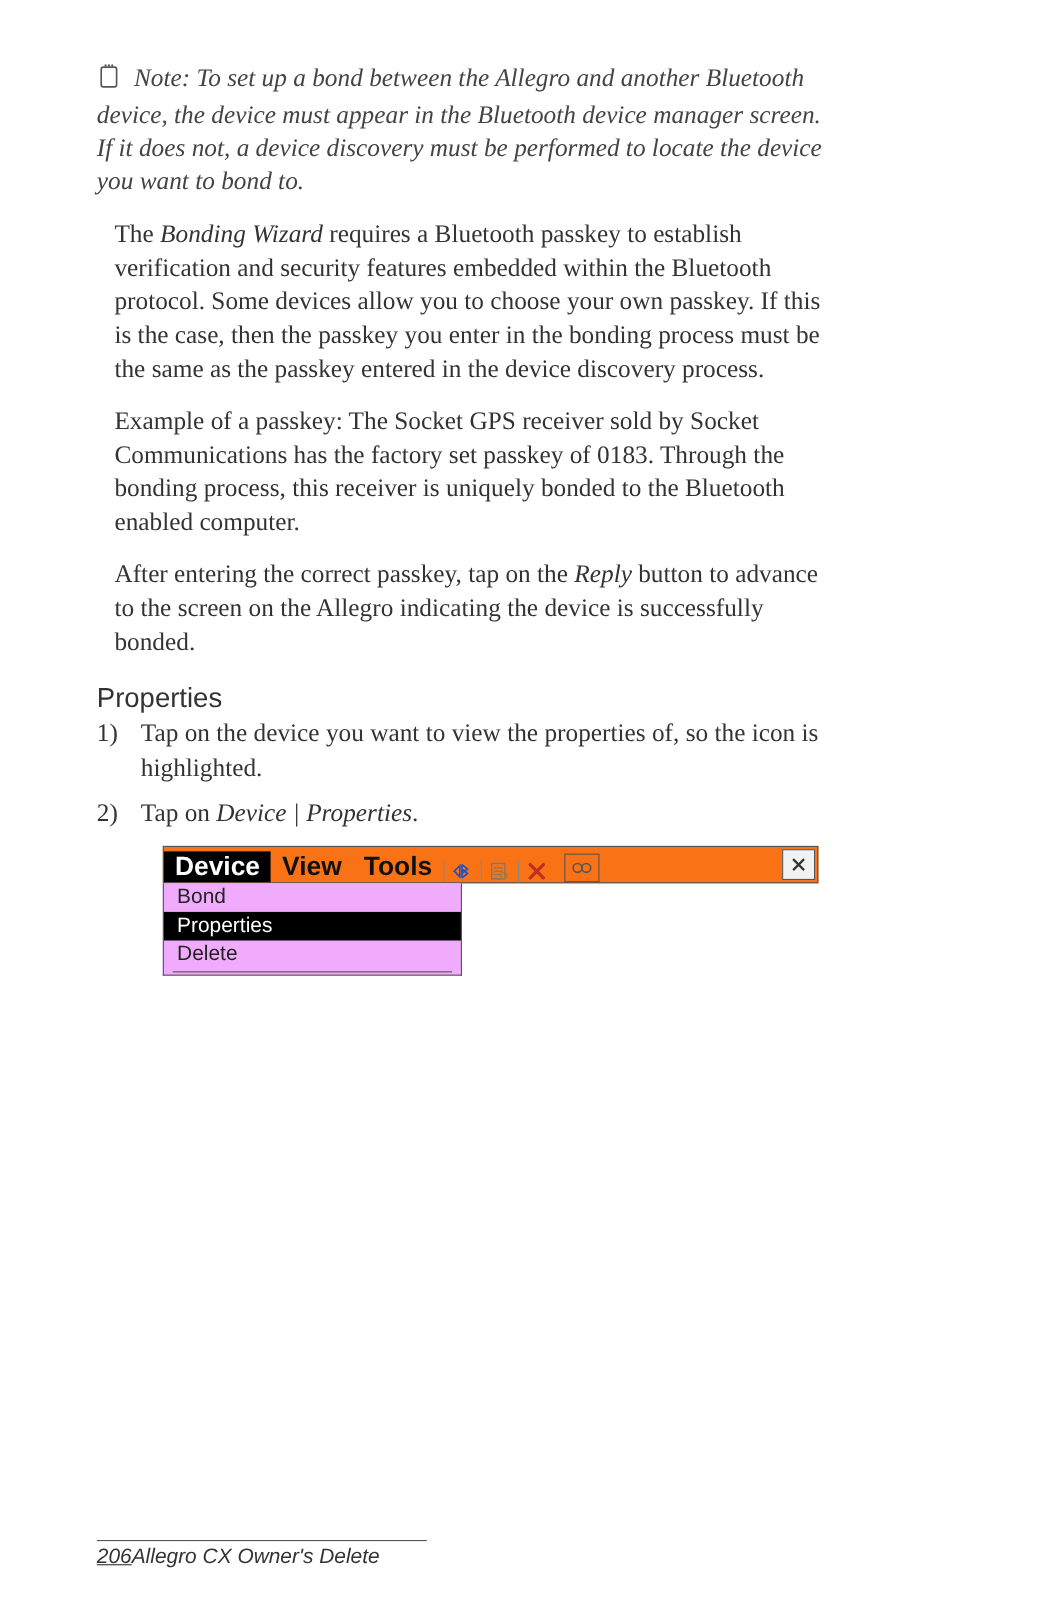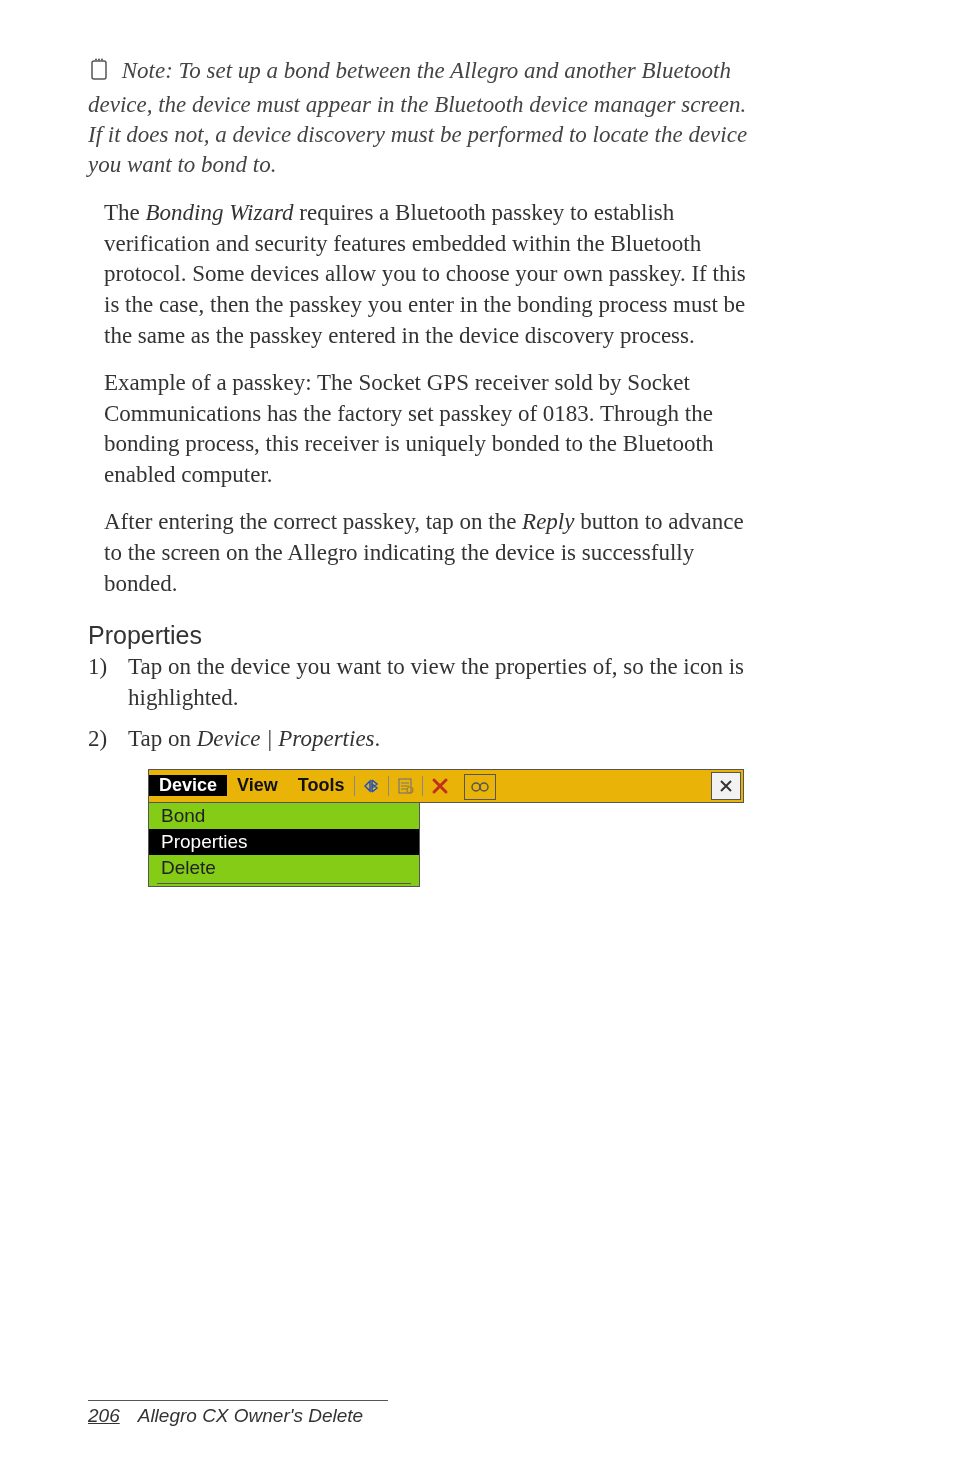--- a/index.html
+++ b/index.html
@@ -62,26 +62,26 @@
   }
   ol.steps li .txt {
     flex: 1;
   }
   .screenshot-wrap {
     margin-left: 60px;
     margin-top: 4px;
   }
   .menubar {
     display: flex;
-    align-items: center;
+    align-items: flex-end;
     height: 32px;
-    background: #eab308;
+    background: #f97316;
     border: 1px solid #555;
     font-family: Tahoma, Arial, sans-serif;
-    font-size: 18px;
+    font-size: 24px;
     color: #000;
     width: 594px;
   }
   .menubar .spacer { flex: 1; }
   .menuitem {
     padding: 0 10px;
     display: flex;
     align-items: center;
     font-weight: bold;
     color: #111;
@@ -106,21 +106,21 @@
     border: 1px solid #555;
     background: #f2f2f2;
     display: flex;
     align-items: center;
     justify-content: center;
   }
   .dropdown {
     border: 1px solid #555;
     border-top: none;
     width: 270px;
-    background: #84cc16;
+    background: #f0abfc;
     font-family: Tahoma, Arial, sans-serif;
     font-size: 19px;
   }
   .dd-item {
     padding: 2px 12px;
     color: #222;
   }
   .dd-item.selected {
     background: #000;
     color: #fff;
@@ -142,21 +142,20 @@
   }
   .footer-text {
     font-family: Arial, Helvetica, sans-serif;
     font-style: italic;
     font-size: 19px;
     color: #333;
   }
   .footer-text .pnum {
     font-style: normal;
     font-style: italic;
-    margin-right: 18px;
     text-decoration: underline;
   }
 </style>
 </head>
 <body>
 
 <div class="page">
 
   <p class="note-para">
     <span class="note-icon">

